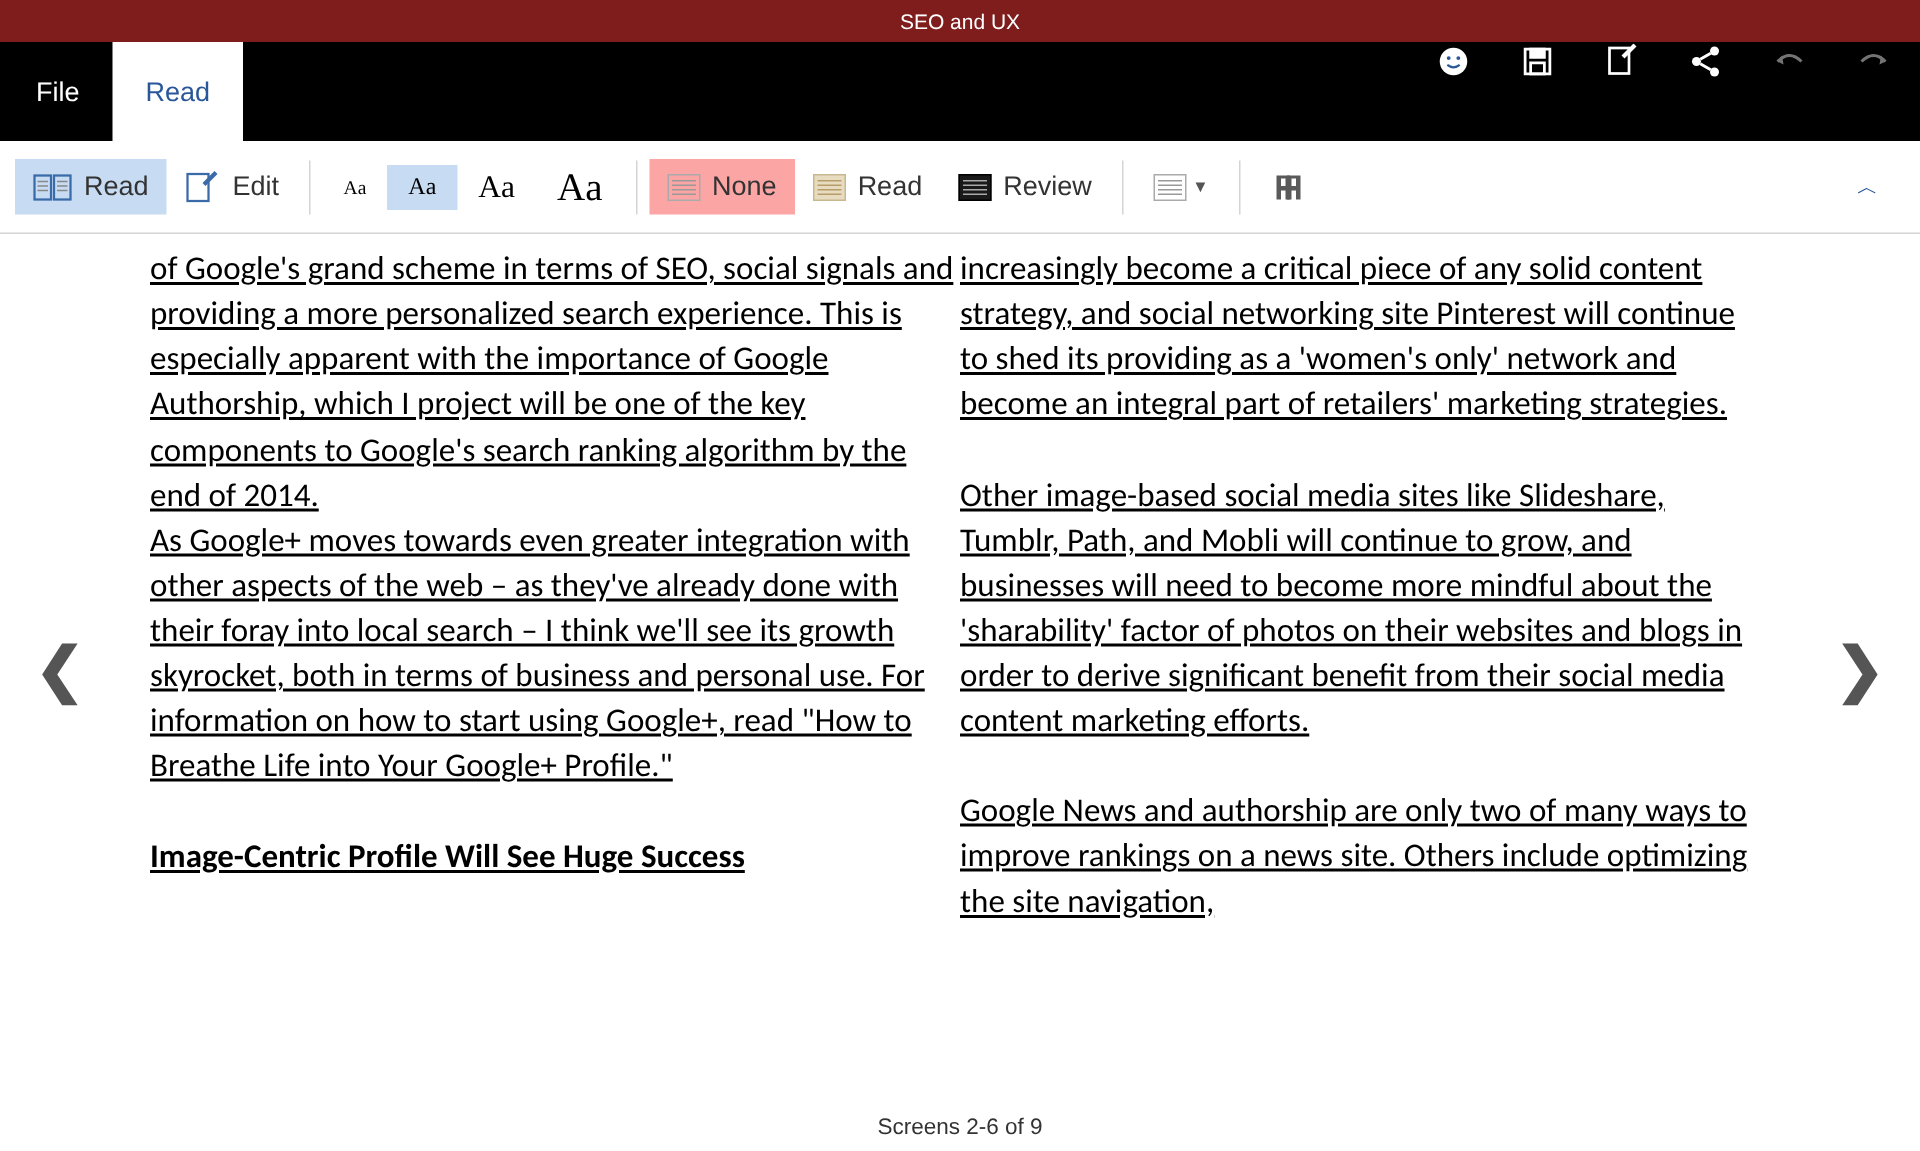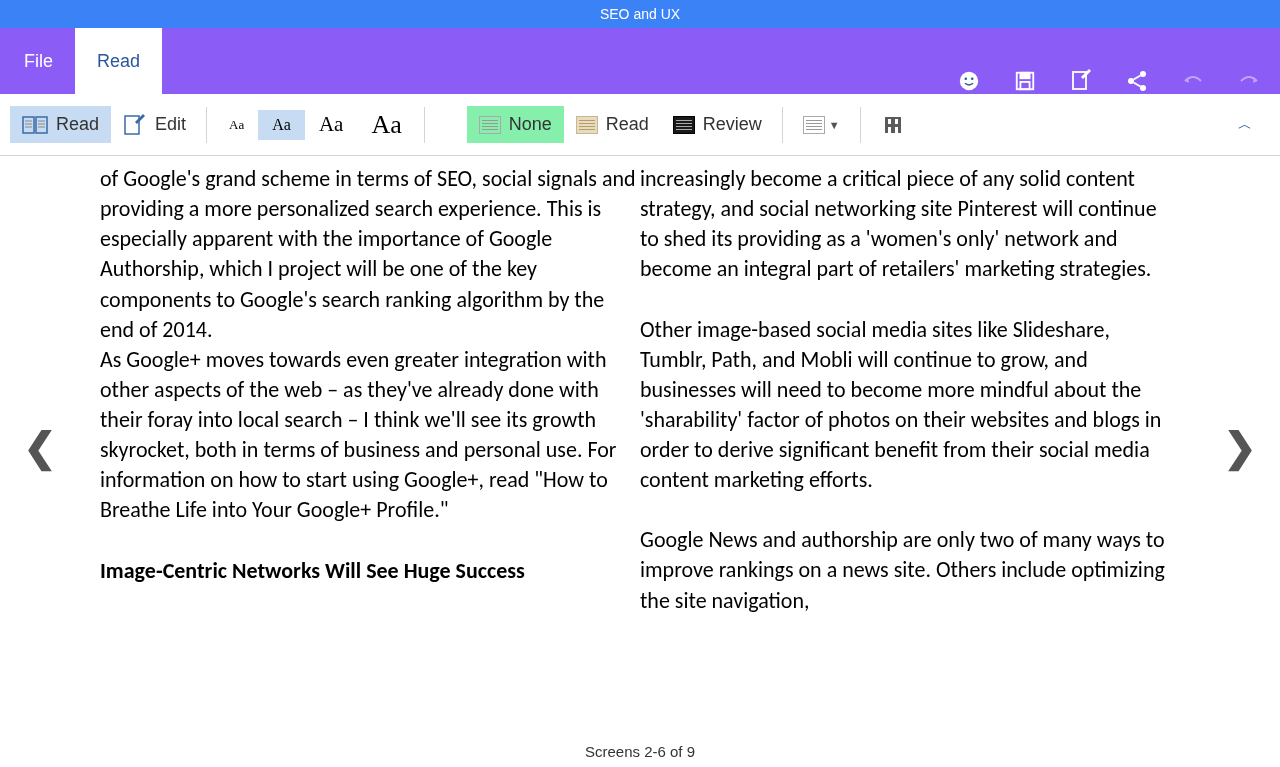--- a/index.html
+++ b/index.html
@@ -1,45 +1,45 @@
 <!DOCTYPE html>
 <html><head>
 <meta charset="utf-8">
 <style>
 * { margin: 0; padding: 0; box-sizing: border-box; }
 body { font-family: "Segoe UI", Arial, sans-serif; background: #fff; width: 1280px; height: 767px; overflow: hidden; }
-.titlebar { background: #3b82f6; color: #fff; height: 28px; display: flex; align-items: center; justify-content: center; font-size: 14px; font-weight: 300; }
-.ribbon-header { background: #8b5cf6; height: 66px; display: flex; align-items: flex-end; padding: 0 18px 0 0; }
+.titlebar { background: #7f1d1d; color: #fff; height: 28px; display: flex; align-items: center; justify-content: center; font-size: 14px; font-weight: 300; }
+.ribbon-header { background: #000000; height: 66px; display: flex; align-items: flex-start; padding: 0 18px 0 0; }
 .tab { color: #fff; font-size: 18px; padding: 20px 22px; cursor: pointer; height: 66px; display: flex; align-items: center; }
 .tab.active { background: #fff; color: #2a579a; }
 .tab.file { padding-left: 24px; }
 .ribbon-right { margin-left: auto; display: flex; gap: 30px; align-items: center; }
 .ribbon-icon { color: #fff; font-size: 20px; cursor: pointer; width: 26px; height: 26px; display:flex; align-items:center; justify-content:center; }
 .toolbar { background: #fff; height: 62px; border-bottom: 1px solid #d4d4d4; display: flex; align-items: center; padding: 0 10px; gap: 0; }
 .tool-btn { display: flex; align-items: center; gap: 8px; padding: 8px 12px; cursor: pointer; color: #333; font-size: 18px; }
 .tool-btn.active { background: #c7dcf2; }
 .sep { width: 1px; height: 36px; background: #d4d4d4; margin: 0 8px; }
 .font-btn { padding: 6px 14px; font-family: "Times New Roman", serif; cursor:pointer; }
 .font-btn.s1 { font-size: 13px; }
 .font-btn.s2 { font-size: 16px; }
 .font-btn.s3 { font-size: 21px; }
 .font-btn.s4 { font-size: 26px; }
 .font-btn.active { background: #c7dcf2; }
 .theme-btn { display:flex; align-items:center; gap:8px; padding: 8px 12px; cursor:pointer; font-size:18px; color:#333; }
-.theme-btn.active { background: #86efac; margin-left: 34px; }
+.theme-btn.active { background: #fca5a5; }
 .theme-swatch { width:22px; height:18px; border:1px solid #aaa; display:flex; flex-direction:column; justify-content:space-around; padding:2px; }
 .theme-swatch .ln { height:1px; background:#999; }
 .theme-swatch.sepia { background:#e8dcc0; border-color:#c8b890; }
 .theme-swatch.sepia .ln { background:#b89b6b; }
 .theme-swatch.inverse { background:#1a1a1a; border-color:#000; }
 .theme-swatch.inverse .ln { background:#aaa; }
 .collapse-caret { margin-left:auto; color:#2a579a; font-size:14px; padding-right:18px; cursor:pointer; }
 .content { position: relative; height: 581px; display: flex; align-items: flex-start; }
 .nav-arrow { width: 80px; height: 100%; display: flex; align-items: center; justify-content: center; font-size: 40px; color: #555; cursor:pointer; font-weight:bold; font-family: Arial; user-select:none; }
-.pages { flex: 1; display: flex; padding: 8px 20px 0 20px; }
+.pages { flex: 1; display: flex; padding: 8px 20px 0 20px; text-decoration: underline; }
 .page { flex: 1; font-family: Calibri, Arial, sans-serif; font-size: 22px; line-height: 1.37; color: #000; }
 .page p { margin: 0; }
 .page .bold { font-weight: bold; }
 .page .gap { height: 30px; }
 .footer { text-align: center; font-size: 15px; color: #333; padding: 6px 0 10px 0; }
 svg { display:block; }
 </style>
 </head>
 <body>
 
@@ -169,21 +169,21 @@
   <div class="collapse-caret">︿</div>
 </div>
 
 <div class="content">
   <div class="nav-arrow">❮</div>
   <div class="pages">
     <div class="page">
       <p>of Google's grand scheme in terms of SEO, social signals and providing a more personalized search experience. This is especially apparent with the importance of Google Authorship, which I project will be one of the key components to Google's search ranking algorithm by the end of 2014.</p>
       <p>As Google+ moves towards even greater integration with other aspects of the web – as they've already done with their foray into local search – I think we'll see its growth skyrocket, both in terms of business and personal use. For information on how to start using Google+, read "How to Breathe Life into Your Google+ Profile."</p>
       <div class="gap"></div>
-      <p class="bold">Image-Centric Networks Will See Huge Success</p>
+      <p class="bold">Image-Centric Profile Will See Huge Success</p>
     </div>
     <div class="page">
       <p>increasingly become a critical piece of any solid content strategy, and social networking site Pinterest will continue to shed its providing as a 'women's only' network and become an integral part of retailers' marketing strategies.</p>
       <div class="gap"></div>
       <p>Other image-based social media sites like Slideshare, Tumblr, Path, and Mobli will continue to grow, and businesses will need to become more mindful about the 'sharability' factor of photos on their websites and blogs in order to derive significant benefit from their social media content marketing efforts.</p>
       <div class="gap"></div>
       <p>Google News and authorship are only two of many ways to improve rankings on a news site. Others include optimizing the site navigation,</p>
     </div>
   </div>
   <div class="nav-arrow">❯</div>

